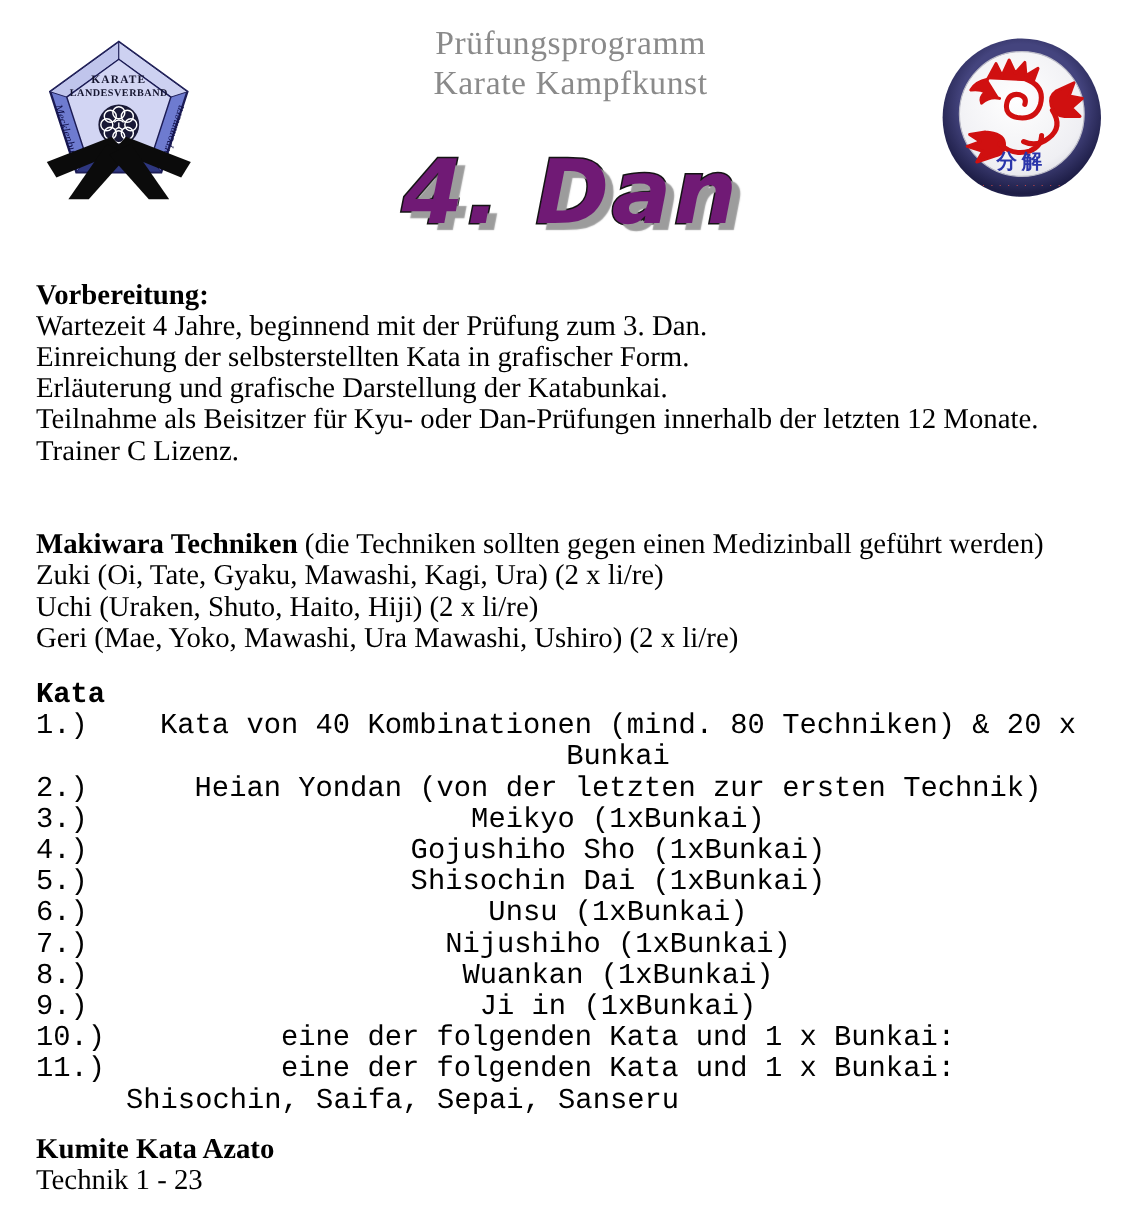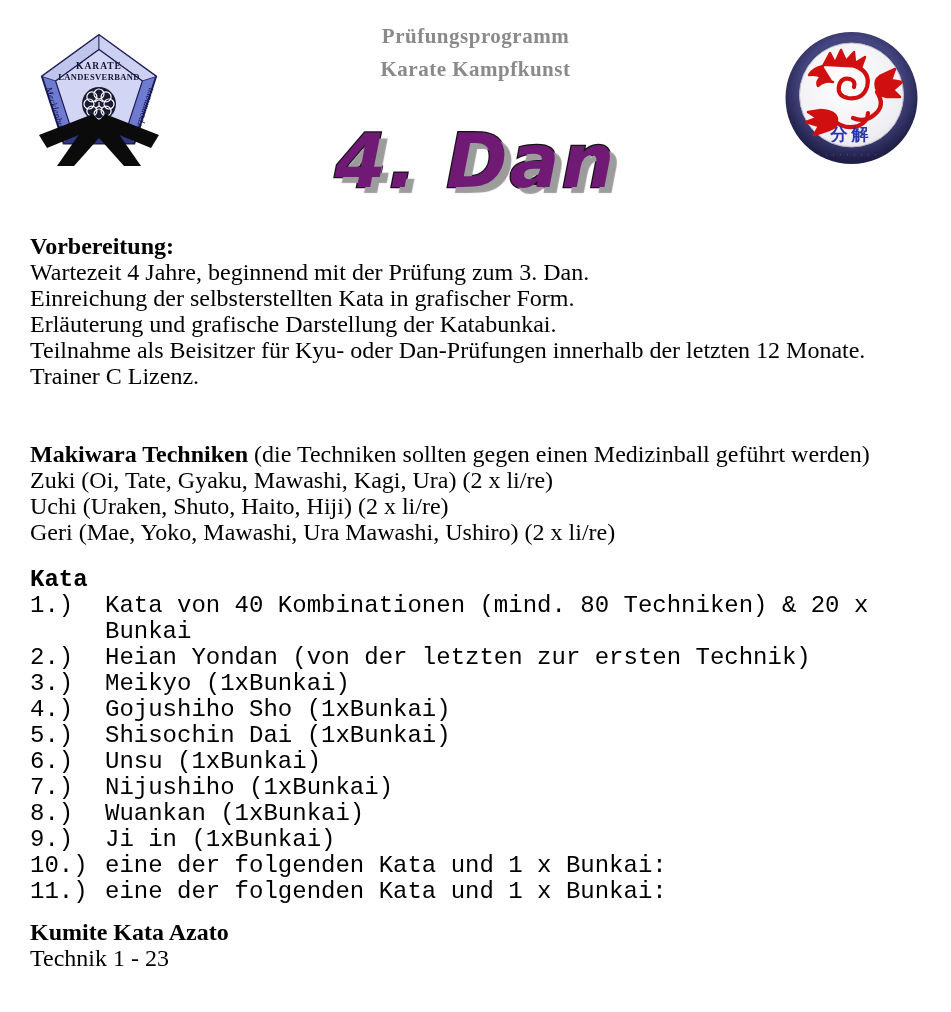--- a/index.html
+++ b/index.html
@@ -3,21 +3,21 @@
 <meta charset="utf-8">
 <style>
   html,body{margin:0;padding:0;background:#ffffff;}
   .page{
     position:relative;width:951px;height:1012px;background:#ffffff;
     font-family:"Liberation Serif","DejaVu Serif",serif;color:#000;overflow:hidden;
   }
   
   .doc-title{
     position:absolute;top:20px;left:0;width:100%;text-align:center;
-    font-weight:bold;font-size:21px;line-height:33px;color:#8a8a8a;
+    font-weight:normal;font-size:28px;line-height:33px;color:#8a8a8a;
     letter-spacing:0.5px;
   }
   .logo-left{position:absolute;left:33px;top:32px;}
   .logo-right{position:absolute;left:783px;top:26px;}
   .dan{
     position:absolute;top:118px;left:0;width:100%;text-align:center;
     font-family:"DejaVu Sans",sans-serif;font-style:italic;font-weight:bold;
     font-size:74px;letter-spacing:2px;color:#701a75;
     -webkit-text-stroke:2.5px #141414;paint-order:stroke fill;
     text-shadow:7px 6px 1px #9c9c9c;
@@ -26,21 +26,21 @@
   .content{
     position:absolute;left:30px;top:233px;width:895px;
     font-size:24px;line-height:26px;
   }
   .bold{font-weight:bold;}
   .sec-makiwara{margin-top:52px;}
   .sec-kata{margin-top:22px;font-family:Liberation Mono, monospace;}
   .sec-kumite{margin-top:14px;}
   .krow{display:flex;}
   .knum{flex:0 0 75px;width:75px;}
-  .ktext{flex:1;}
+  .ktext{flex:1;text-align:center;}
   .ksub{padding-left:75px;}
   svg text{font-family:"Liberation Serif","DejaVu Serif",serif;}
 </style>
 </head>
 <body>
 
 <div class="page">
 
   <svg class="logo-left" width="132" height="136" viewBox="0 0 132 136">
 
@@ -180,20 +180,21 @@
           <span class="ktext">Ji in (1xBunkai)</span>
         </div>
       <div class="krow">
           <span class="knum">10.)</span>
           <span class="ktext">eine der folgenden Kata und 1 x Bunkai:</span>
         </div>
       <div class="krow">
           <span class="knum">11.)</span>
           <span class="ktext">eine der folgenden Kata und 1 x Bunkai:</span>
         </div>
+      <div class="ksub">Shisochin, Saifa, Sepai, Sanseru</div>
     </div>
 
     <div class="sec-kumite">
       <div class="bold">Kumite Kata Azato</div>
       <div>Technik 1 - 23</div>
     </div>
 
   </div>
 </div>
 

